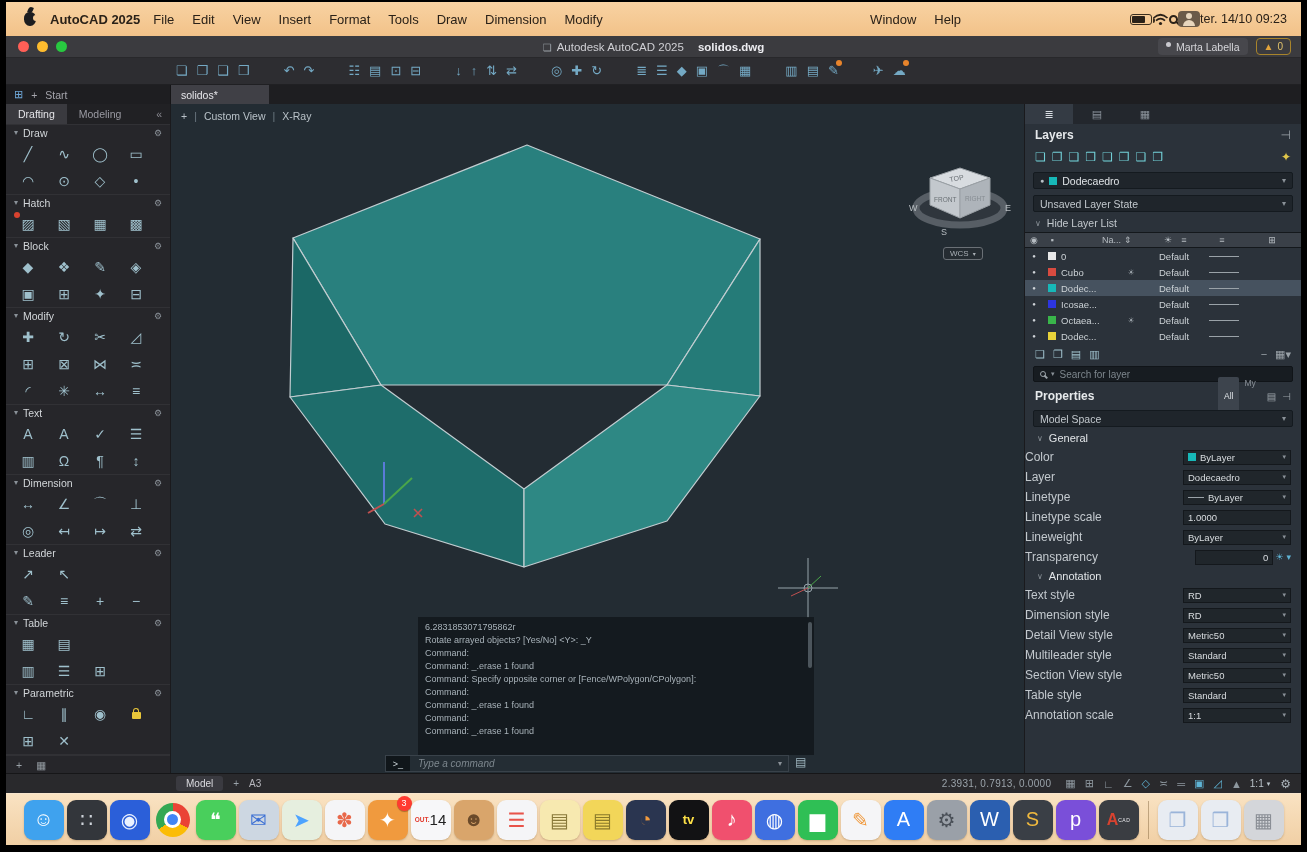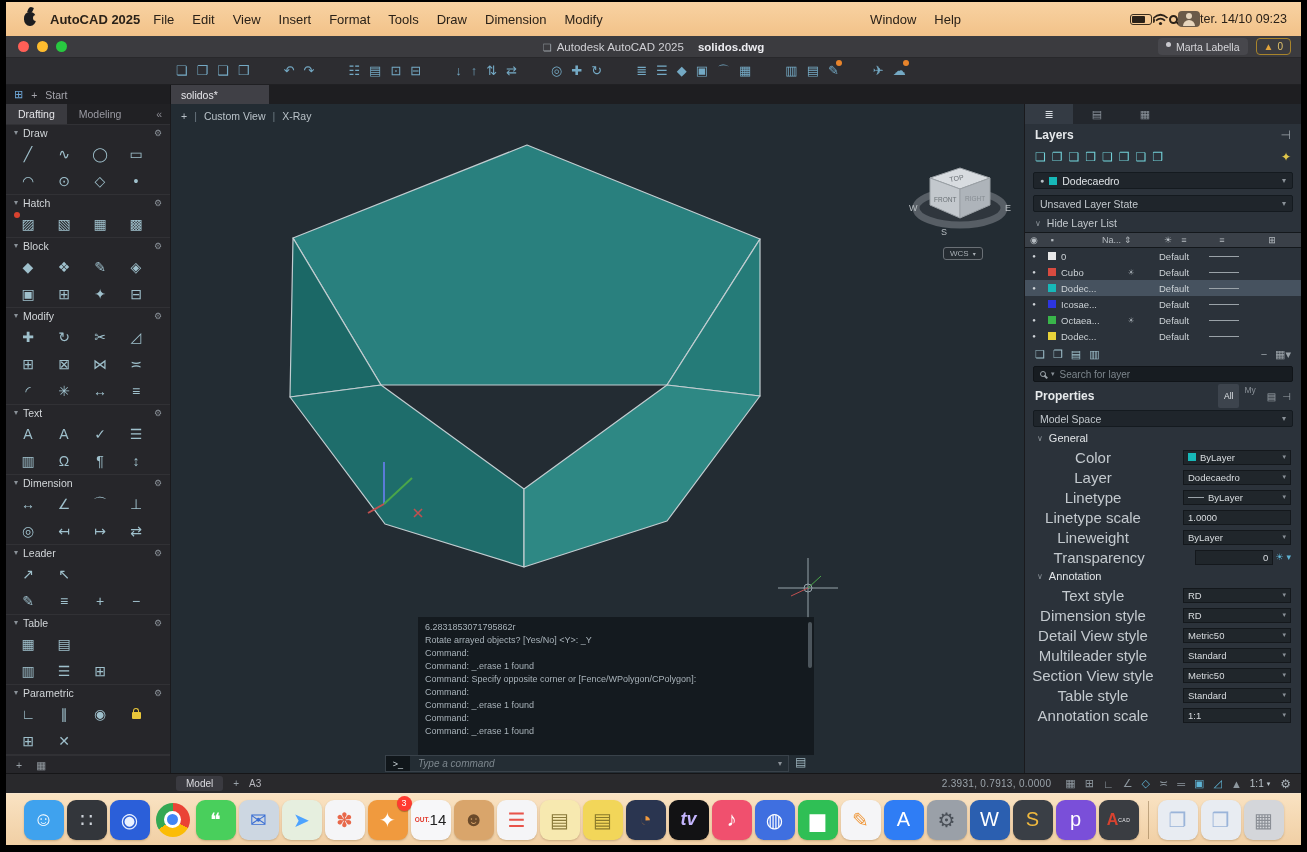--- a/index.html
+++ b/index.html
@@ -119,26 +119,26 @@
   .lr-vp{width:58px;padding-left:20px;}
   .lr-line{width:30px;border-top:1.5px solid #9aa2a8;margin-left:12px;}
   .list-tools{height:20px;display:flex;align-items:center;gap:8px;padding:0 10px;flex:0 0 20px;color:#9fc0cc;font-size:11px;}
   .list-tools .right{margin-left:auto;display:flex;gap:8px;color:#9aa2a8;}
   .search-field{margin:2px 8px 4px;height:16px;background:#171c21;border:1px solid #101418;border-radius:2px;display:flex;align-items:center;padding:0 6px;gap:5px;flex:0 0 16px;}
   .search-mag{width:6px;height:6px;border:1.5px solid #9aa2a8;border-radius:50%;position:relative;flex:0 0 6px;}
   .search-mag::after{content:"";position:absolute;width:4px;height:1.5px;background:#9aa2a8;transform:rotate(45deg);right:-3px;bottom:-1px;}
   .search-placeholder{color:#7d868d;font-size:10px;}
   .props-title{height:20px;display:flex;align-items:center;padding:0 10px;color:#e6e9eb;font-size:12px;font-weight:bold;gap:6px;flex:0 0 20px;}
   .seg{margin-left:auto;display:flex;font-size:8.5px;font-weight:normal;}
-  .seg .on{background:#3d444d;color:#dfe3e6;padding:7px 6px;border-radius:2px;}
+  .seg .on{background:#3d444d;color:#dfe3e6;padding:14px 6px;border-radius:2px;}
   .seg .off{color:#8a9198;padding:1px 5px;}
   .props-icons{display:flex;gap:6px;color:#9aa2a8;font-size:10px;font-weight:normal;}
   .prop-group-header{height:18px;display:flex;align-items:center;gap:6px;padding:0 12px;color:#e2e5e8;font-size:11px;flex:0 0 18px;}
   .prop-row{height:20px;display:flex;align-items:center;flex:0 0 20px;}
-  .prop-label{flex:1;text-align:center;padding-right:22px;color:#c3c9ce;font-size:15px;white-space:nowrap;}
+  .prop-label{flex:1;text-align:left;padding-right:22px;color:#c3c9ce;font-size:12px;white-space:nowrap;}
   .prop-field{width:108px;height:15px;background:#20262b;border:1px solid #14181c;margin-right:10px;display:flex;align-items:center;padding:0 4px;gap:4px;font-size:9.5px;color:#d9dde0;flex:0 0 108px;}
   .prop-field .chev{margin-left:auto;color:#8a9198;font-size:7px;}
   .pf-swatch{width:8px;height:8px;flex:0 0 8px;}
   .pf-line{width:16px;border-top:1.5px solid #9aa2a8;flex:0 0 16px;}
   .prop-field.transp{width:78px;flex:0 0 78px;justify-content:flex-end;margin-right:2px;}
   .transp-icons{color:#5fb3d4;font-size:9px;display:flex;gap:3px;margin-right:10px;}
 
   
   .statusbar{height:20px;background:#29292c;border-top:1px solid #161618;display:flex;align-items:center;flex:0 0 20px;font-size:10px;color:#9aa3aa;}
   .model-btn{background:#3a3a40;border-radius:3px;color:#dcdce0;padding:2px 10px;margin-left:170px;}
@@ -155,21 +155,21 @@
   
   .dock-strip{position:absolute;left:0;top:791px;width:1295px;height:52px;background:linear-gradient(rgba(250,228,197,.95),rgba(241,208,166,.95));border-top:1px solid rgba(255,255,255,.45);display:flex;align-items:center;justify-content:center;gap:3px;}
   .dock-item{width:40px;height:40px;border-radius:9px;display:flex;align-items:center;justify-content:center;position:relative;font-size:20px;flex:0 0 40px;box-shadow:0 1px 2px rgba(90,60,20,.25);}
   .dock-badge{position:absolute;right:-4px;top:-4px;width:15px;height:15px;background:#ff3b30;border-radius:50%;color:#fff;font-size:9px;display:flex;align-items:center;justify-content:center;box-shadow:0 1px 1px rgba(0,0,0,.3);}
   .dock-divider{width:1px;height:38px;background:rgba(90,60,20,.35);margin:0 6px;flex:0 0 1px;box-shadow:none;border-radius:0;}
   .chrome-circle{width:34px;height:34px;border-radius:50%;background:conic-gradient(#ea4335 0 33%,#fbbc05 33% 66%,#34a853 66% 100%);display:flex;align-items:center;justify-content:center;}
   .chrome-white{width:17px;height:17px;border-radius:50%;background:#fff;display:flex;align-items:center;justify-content:center;}
   .chrome-blue{width:11px;height:11px;border-radius:50%;background:#4285f4;}
   .cal-month{color:#e23b2e;font-size:6.5px;font-weight:bold;line-height:7px;}
   .cal-day{color:#222;font-size:15px;line-height:15px;font-weight:normal;}
-  .tv-text{color:#c4b5fd;font-size:18px;font-weight:bold;font-style:italic;}
+  .tv-text{color:#fde047;font-size:13px;font-weight:bold;}
   .acad-a{color:#d8422f;font-size:16px;font-weight:bold;line-height:14px;}
   .acad-cad{color:#e8e8ec;font-size:5px;letter-spacing:.5px;}
 
   .col{display:flex;flex-direction:row;align-items:center;justify-content:center;}
 </style>
 </head>
 <body>
 
 <div class="screen">
 <div class="inner">

